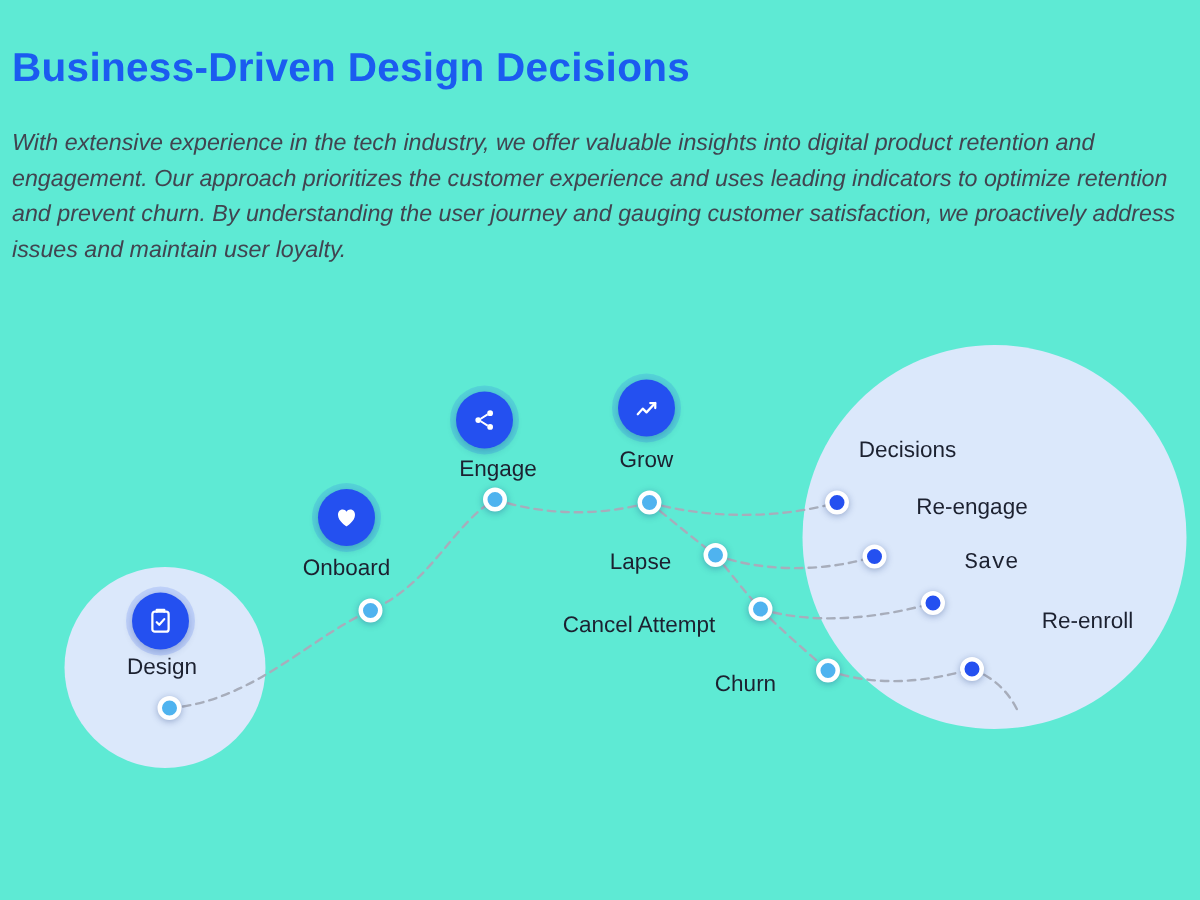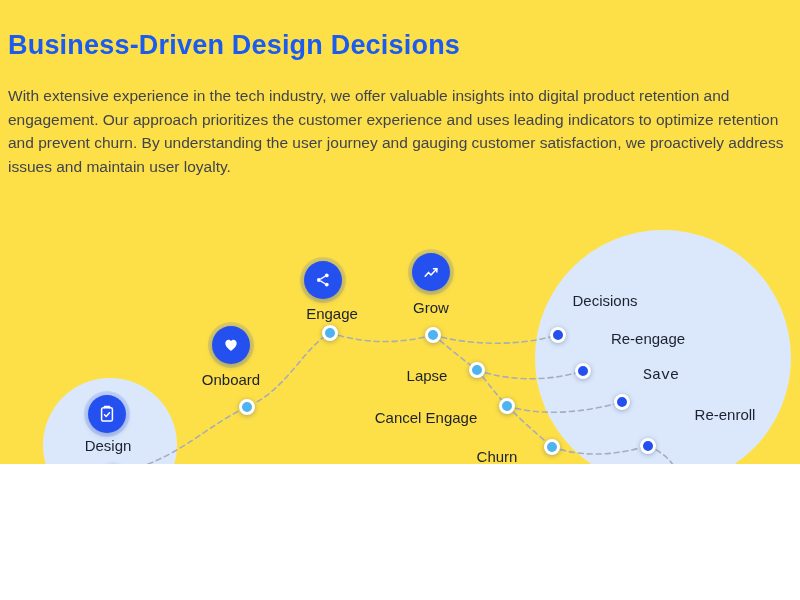--- a/index.html
+++ b/index.html
@@ -1,41 +1,42 @@
 <!DOCTYPE html>
 <html style="--title: #1b5bf0; --body-text: #414450; --node-blue: #2450f0; --dot-light: #4fb3ef; --halo: #dbe8fb; --dash: #a7adbb;"><head>
 <meta charset="utf-8">
 <style>
   * { margin: 0; padding: 0; box-sizing: border-box; }
   html, body { background: #ffffff; }
   .page {
     position: relative;
     width: 800px;
-    height: 464px;
+    height: 600px;
     overflow: hidden;
     font-family: "Liberation Sans", sans-serif;
-    background: #fde047;
+    background: #5eead4;
   }
   .title {
     position: absolute;
     left: 8px;
     top: 30px;
     font-size: 27px;
     font-weight: 700;
     letter-spacing: 0.2px;
     color: var(--title, #1b5bf0);
   }
   .intro {
     position: absolute;
     left: 8px;
     top: 84px;
     width: 786px;
     font-size: 15.5px;
     line-height: 1.53;
     color: var(--body-text, #414450);
+    font-style: italic;
   }
   .diagram { position: absolute; inset: 0; }
   .halo {
     position: absolute;
     border-radius: 50%;
     background: var(--halo, #dbe8fb);
   }
   .halo-left  { left: 43px;  top: 378px; width: 134px; height: 134px; }
   .halo-right { left: 535px; top: 230px; width: 256px; height: 256px; }
   .paths { position: absolute; left: 0; top: 0; width: 800px; height: 600px; }
@@ -132,18 +133,18 @@
     <div class="dot dot-dark" style="left:640px; top:438px;"></div>
 
     <div class="node-label" style="left:108px; top:445px;">Design</div>
     <div class="node-label" style="left:231px; top:379px;text-align:right;">Onboard</div>
     <div class="node-label" style="left:332px; top:313px;">Engage</div>
     <div class="node-label" style="left:431px; top:307px;">Grow</div>
     <div class="node-label" style="left:605px; top:300px;">Decisions</div>
     <div class="node-label" style="left:648px; top:338px;">Re-engage</div>
     <div class="node-label" style="left:427px; top:375px;">Lapse</div>
     <div class="node-label" style="left:661px; top:375px;font-family:Liberation Mono, monospace;">Save</div>
-    <div class="node-label" style="left:426px; top:417px;">Cancel Engage</div>
+    <div class="node-label" style="left:426px; top:417px;">Cancel Attempt</div>
     <div class="node-label" style="left:716px; top:414px;padding-left:18px;">Re-enroll</div>
     <div class="node-label" style="left:497px; top:456px;">Churn</div>
 
   </div>
 </div>
 
 </body></html>

